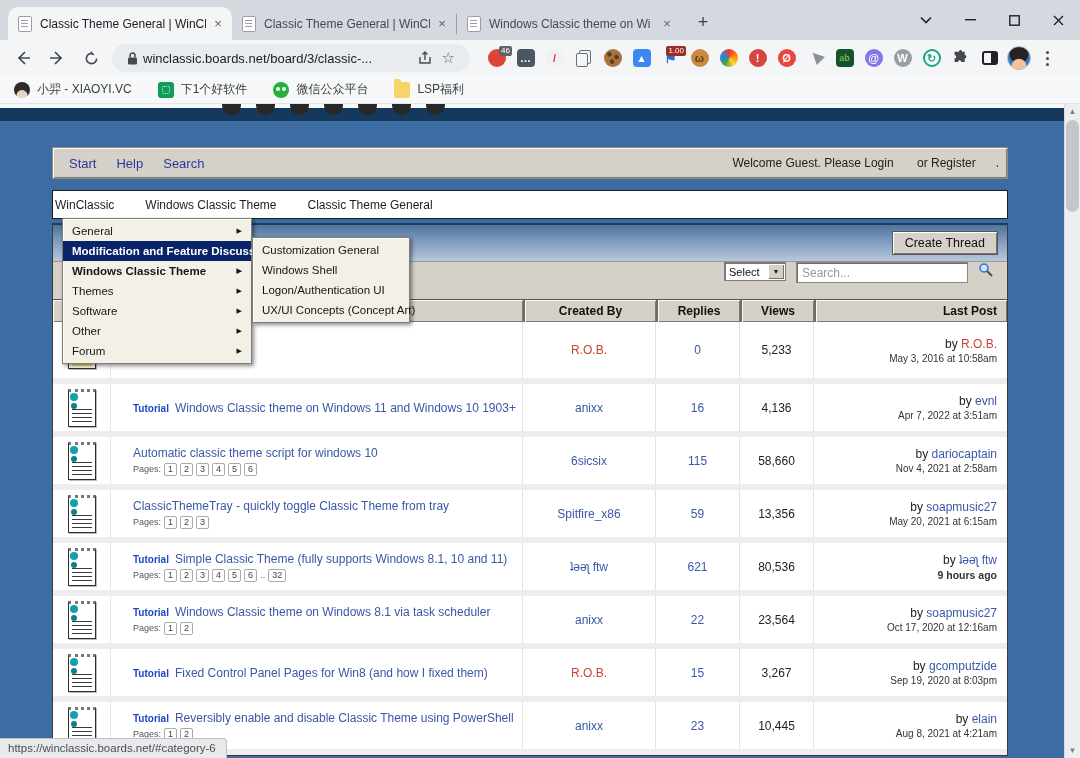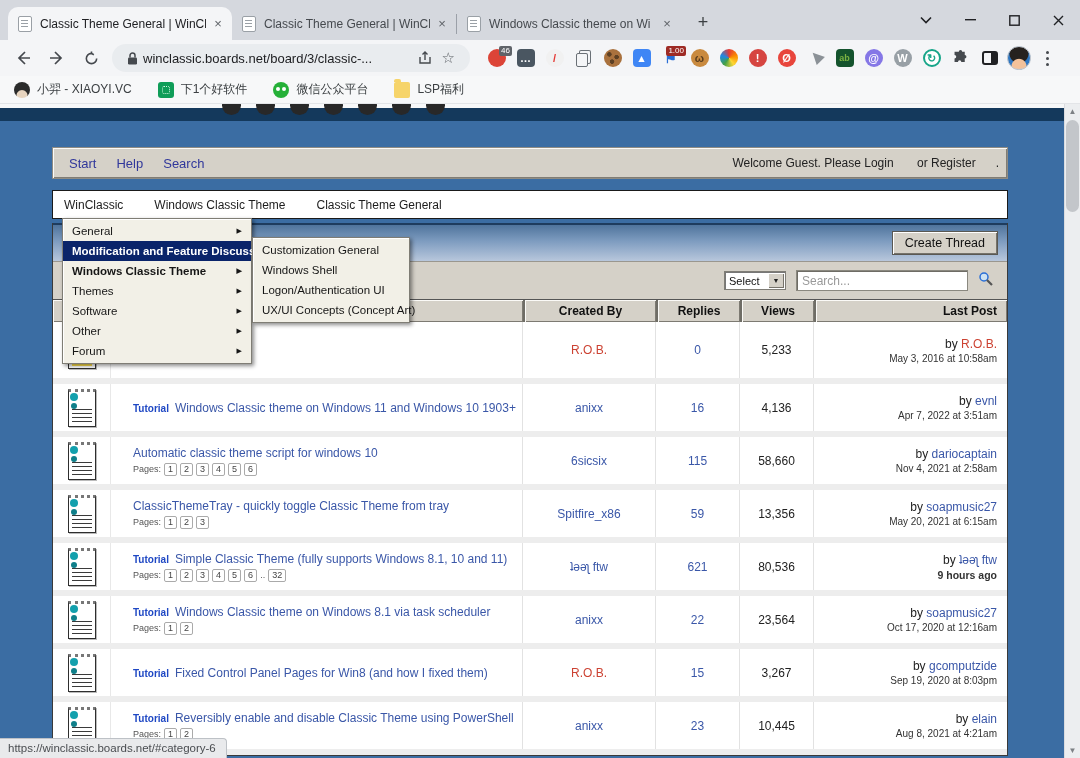--- a/index.html
+++ b/index.html
@@ -61,26 +61,26 @@
   .navystrip{position:absolute;top:4px;left:0;width:1064px;height:13px;background:#14395c}
   .clipdot{position:absolute;top:-8px;width:19px;height:19px;border-radius:50%;background:#282828;z-index:3}
 
   
   .forum{position:absolute;left:52px;top:43px;width:956px}
   .cbar{background:#d5d1c8;border:1px solid #8f8c84;box-shadow:inset 1px 1px 0 #fbfaf7,inset -1px -1px 0 #807d75}
   .menubar{height:32px;display:flex;align-items:center;padding:0 8px 0 16px;font-size:13px}
   .menubar a{color:#30379b;text-decoration:none;margin-right:20px;font-weight:bold;font-weight:normal}
   .welcome{margin-left:auto;font-size:12px;color:#222}
   .welcome a{color:#222}
-  .navtabs{margin-top:11px;height:29px;background:#fff;border:1px solid #1a1a1a;display:flex;align-items:center;padding-left:11px;font-size:12px;color:#1d1d1d}
+  .navtabs{margin-top:11px;height:29px;background:#fff;border:1px solid #1a1a1a;display:flex;align-items:center;padding-left:2px;font-size:12px;color:#1d1d1d}
   .navtabs span{margin-right:31px}
   .mainblock{margin-top:4px;border-left:1px solid #3a3a3a;border-right:1px solid #3a3a3a;border-bottom:1px solid #3a3a3a}
   .titlebar{height:38px;background:linear-gradient(180deg,#4f749c 0%,#7e9cc0 45%,#b8c7dc 100%);border-top:2px solid #1e3c5e;display:flex;align-items:center;justify-content:flex-end;padding-right:9px}
   .btn-classic{height:24px;padding:0 12px;background:#d5d1c8;border:1px solid #5a5852;box-shadow:inset 1px 1px 0 #fff,inset -1px -1px 0 #76736b;font-size:12.5px;color:#111;font-family:"Liberation Sans",sans-serif}
-  .toolrow{height:38px;background:#d5d1c8;display:flex;align-items:center;justify-content:flex-end;gap:10px;padding-right:14px;border-top:1px solid #9a978f}
+  .toolrow{height:38px;background:#d5d1c8;display:flex;justify-content:flex-end;gap:10px;padding-right:14px;border-top:1px solid #9a978f}
   .selectbox{width:62px;height:19px;background:#fff;border:1px solid #7f7d76;box-shadow:inset 1px 1px 0 #777;display:flex;align-items:center;font-size:11px;color:#111}
   .selectbox .lab{flex:1;padding-left:4px}
   .selectbox .arr{width:16px;height:15px;margin-right:1px;background:#d5d1c8;box-shadow:inset 1px 1px 0 #fff,inset -1px -1px 0 #76736b;font-size:7px;display:flex;align-items:center;justify-content:center;color:#222}
   .searchbox{width:172px;height:21px;border:1px solid #8a887f;box-shadow:inset 1px 1px 0 #6e6c65;background:#fff;font-size:12px;padding:0 5px;color:#333;font-family:"Liberation Sans",sans-serif}
   .searchbox::placeholder{color:#999}
   .thead{display:flex;height:23px;background:#6f6d66;gap:2px;border-top:1px solid #555}
   .th{background:#d5d1c8;box-shadow:inset 1px 1px 0 #fbfaf7,inset -1px -1px 0 #7d7a72;font-size:12px;font-weight:bold;color:#111;display:flex;align-items:center;justify-content:center}
   .th.right{justify-content:flex-end;padding-right:10px}
   .rows{background:#fff}
   .trow{display:flex;height:47px;background:#fff;align-items:stretch}

